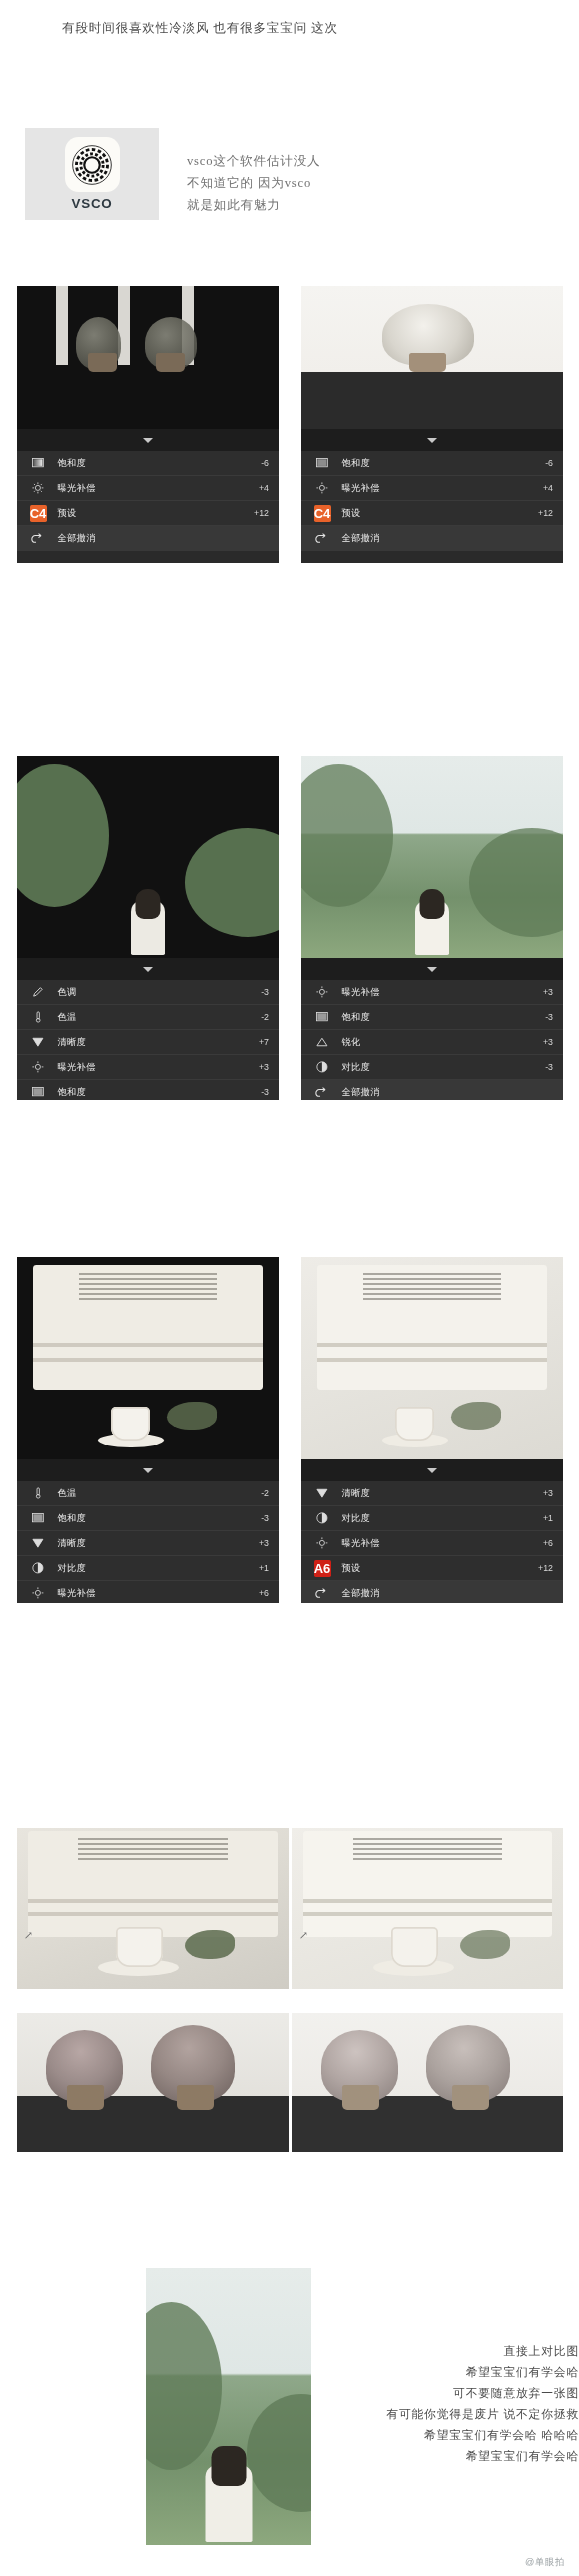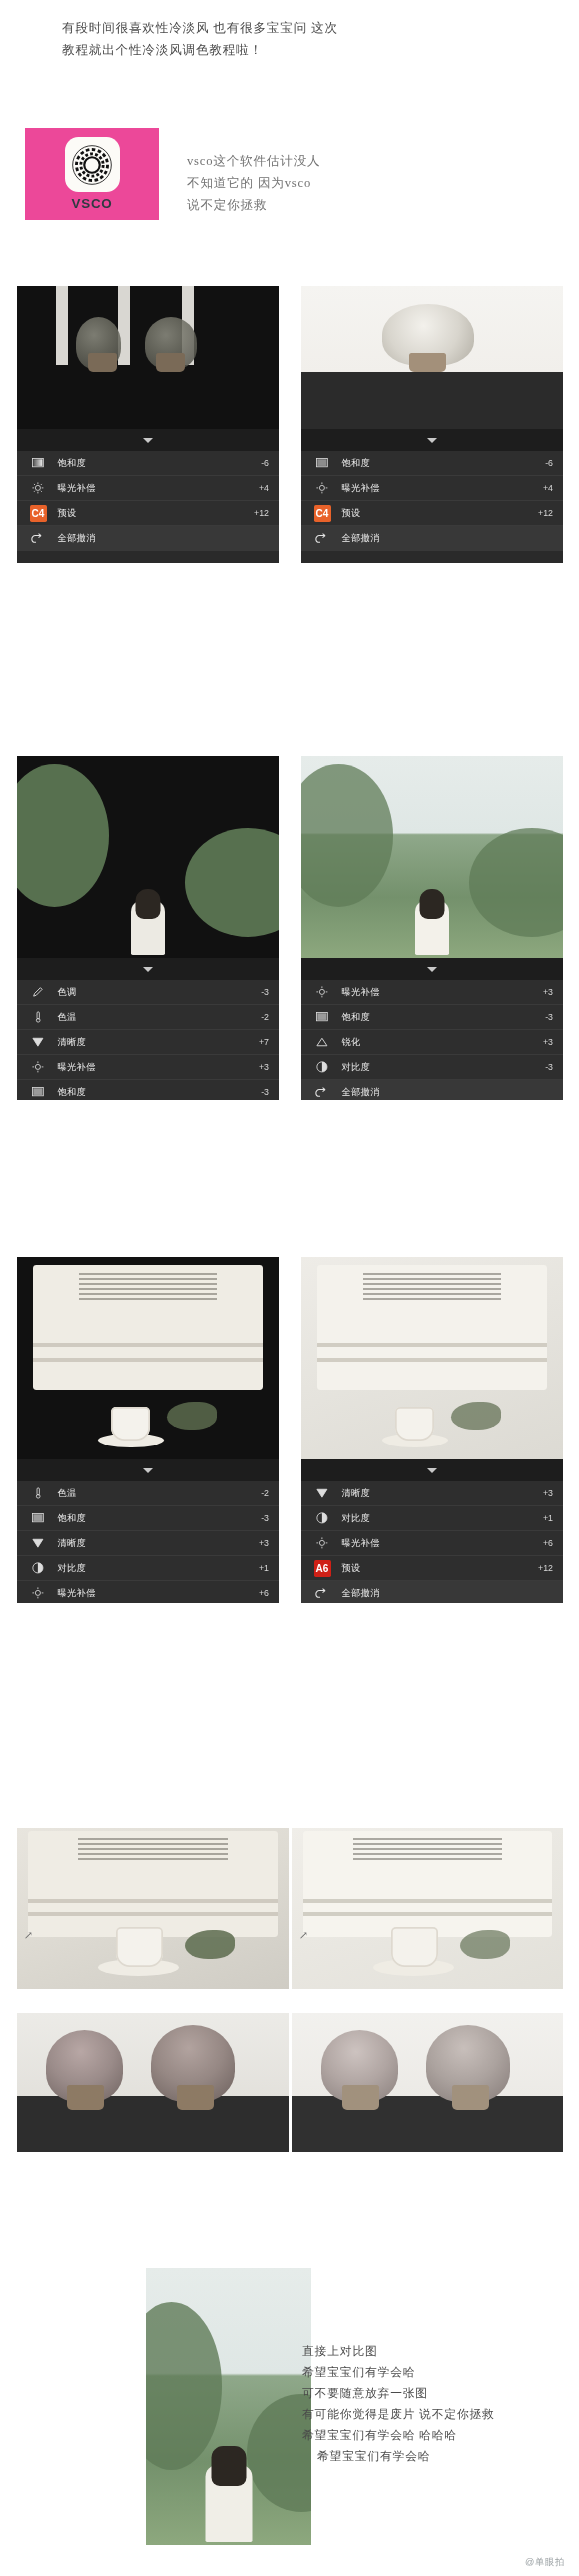--- a/index.html
+++ b/index.html
@@ -18,21 +18,21 @@
   }
   .note.red{color:#737373;}
   .note.small{font-size:11.8px;line-height:21px;}
 
   .intro{position:absolute;left:62px;top:17px;width:504px;}
   .intro .line{display:block;}
 
   
   .vsco-card{
     position:absolute;left:25px;top:128px;width:134px;height:92px;
-    background:#ec4899;display:flex;flex-direction:column;
+    background:#e5e5e5;display:flex;flex-direction:column;
     align-items:center;justify-content:center;gap:3.4px;
   }
   .vsco-icon{
     width:55px;height:55px;border-radius:13.4px;background:#fcfbf7;
     display:flex;align-items:center;justify-content:center;
   }
   .vsco-icon svg{display:block;}
   .vsco-label{
     font-family:"Liberation Sans","DejaVu Sans",sans-serif;
     font-size:13.4px;font-weight:600;color:#2f3a42;letter-spacing:0.8px;
@@ -57,21 +57,21 @@
   .row .lbl{
     flex:1;color:#efefef;font-size:9.2px;padding-left:8.4px;
     font-family:"Liberation Sans","DejaVu Sans",sans-serif;letter-spacing:0.4px;
   }
   .row .val{
     color:#d8d8d8;font-size:8.8px;
     font-family:"Liberation Sans","DejaVu Sans",sans-serif;
   }
   .preset-chip{
     width:17px;height:17px;display:flex;align-items:center;justify-content:center;
-    color:#fff;font-size:10px;font-weight:700;border-radius:1.7px;
+    color:#fff;font-size:13px;font-weight:700;border-radius:1.7px;
     font-family:"Liberation Sans","DejaVu Sans",sans-serif;
   }
   .ic svg{display:block;}
 
   
   .ph-vase{background:linear-gradient(180deg,#f0efec 0%,#eceae6 55%,#2b2b2b 55%,#2b2b2b 100%);}
   .pillar{position:absolute;top:0;bottom:45%;width:11.8px;background:#d9d7d2;}
   .bouquet{position:absolute;bottom:42%;width:45px;height:52px;border-radius:50% 50% 40% 40%;
     background:radial-gradient(circle at 40% 35%,#8f8f83 0%,#6f6f64 45%,#4b4b44 100%);opacity:.85;}
   .pot{position:absolute;bottom:40%;width:28.6px;height:18.5px;background:#7a6a57;border-radius:2.5px 2.5px 5px 5px;}
@@ -89,35 +89,34 @@
     background:repeating-linear-gradient(180deg,#6d6a62 0 1.7px,transparent 1.7px 5px);opacity:.55;}
   .cup{position:absolute;width:39px;height:34px;background:#f4f2ec;border-radius:5px 5px 13.4px 13.4px;box-shadow:0 0 0 1.7px #ded9cf inset;}
   .saucer{position:absolute;width:66px;height:13.4px;background:#efece4;border-radius:50%;}
   .leaf{position:absolute;width:50px;height:28.6px;background:#5c6b4e;border-radius:60% 40% 50% 50%;opacity:.85;}
 
   
   .cmp{position:absolute;overflow:hidden;}
   .arrowmark{position:absolute;color:#6e6e6e;font-size:11px;}
 
   .mid-note{position:absolute;left:39px;top:1763px;width:521px;}
-  .bottom-note{position:absolute;left:302px;top:2341px;width:277px;}
+  .bottom-note{position:absolute;left:302px;top:2341px;width:277px;text-align:right;}
 
   .watermark{
     position:absolute;right:15px;bottom:6.7px;color:#9aa0a3;font-size:9.2px;
     font-family:"Liberation Sans","DejaVu Sans",sans-serif;letter-spacing:0.8px;
   }
 </style>
 </head>
 <body>
 
 <div class="page">
 
   <div class="intro">
     <span class="note line">有段时间很喜欢性冷淡风 也有很多宝宝问 这次</span>
-    <span class="note line">教程就出个性冷淡风调色教程啦！</span>
   </div>
 
   <div class="vsco-card">
     <div class="vsco-icon">
       <svg width="42" height="42" viewBox="0 0 50 50" aria-hidden="true">
         <g fill="#111">
           <circle cx="25" cy="25" r="23" fill="none" stroke="#111" stroke-width="1"></circle>
         </g>
         <g stroke="#111" stroke-width="3.4" fill="none">
           <circle cx="25" cy="25" r="18.5" stroke-dasharray="4.2 3.0"></circle>
@@ -125,21 +124,21 @@
         </g>
         <circle cx="25" cy="25" r="9.2" fill="#fcfbf7" stroke="#111" stroke-width="2.6"></circle>
       </svg>
     </div>
     <div class="vsco-label">VSCO</div>
   </div>
 
   <div class="vsco-note">
     <div class="note red">vsco这个软件估计没人</div>
     <div class="note red">不知道它的 因为vsco</div>
-    <div class="note red">说不定你拯救</div>
+    <div class="note red">就是如此有魅力</div>
   </div>
 
   <div class="shot" style="left:17px;top:286px;width:262px;height:277px;">
     <div class="photo ph-vase">
       <div class="pillar" style="left:39px;"></div>
       <div class="pillar" style="left:101px;"></div>
       <div class="pillar" style="left:165px;"></div>
       <div class="bouquet" style="left:59px;"></div>
       <div class="bouquet" style="left:128px;width:52px;"></div>
       <div class="pot" style="left:71px;"></div>

